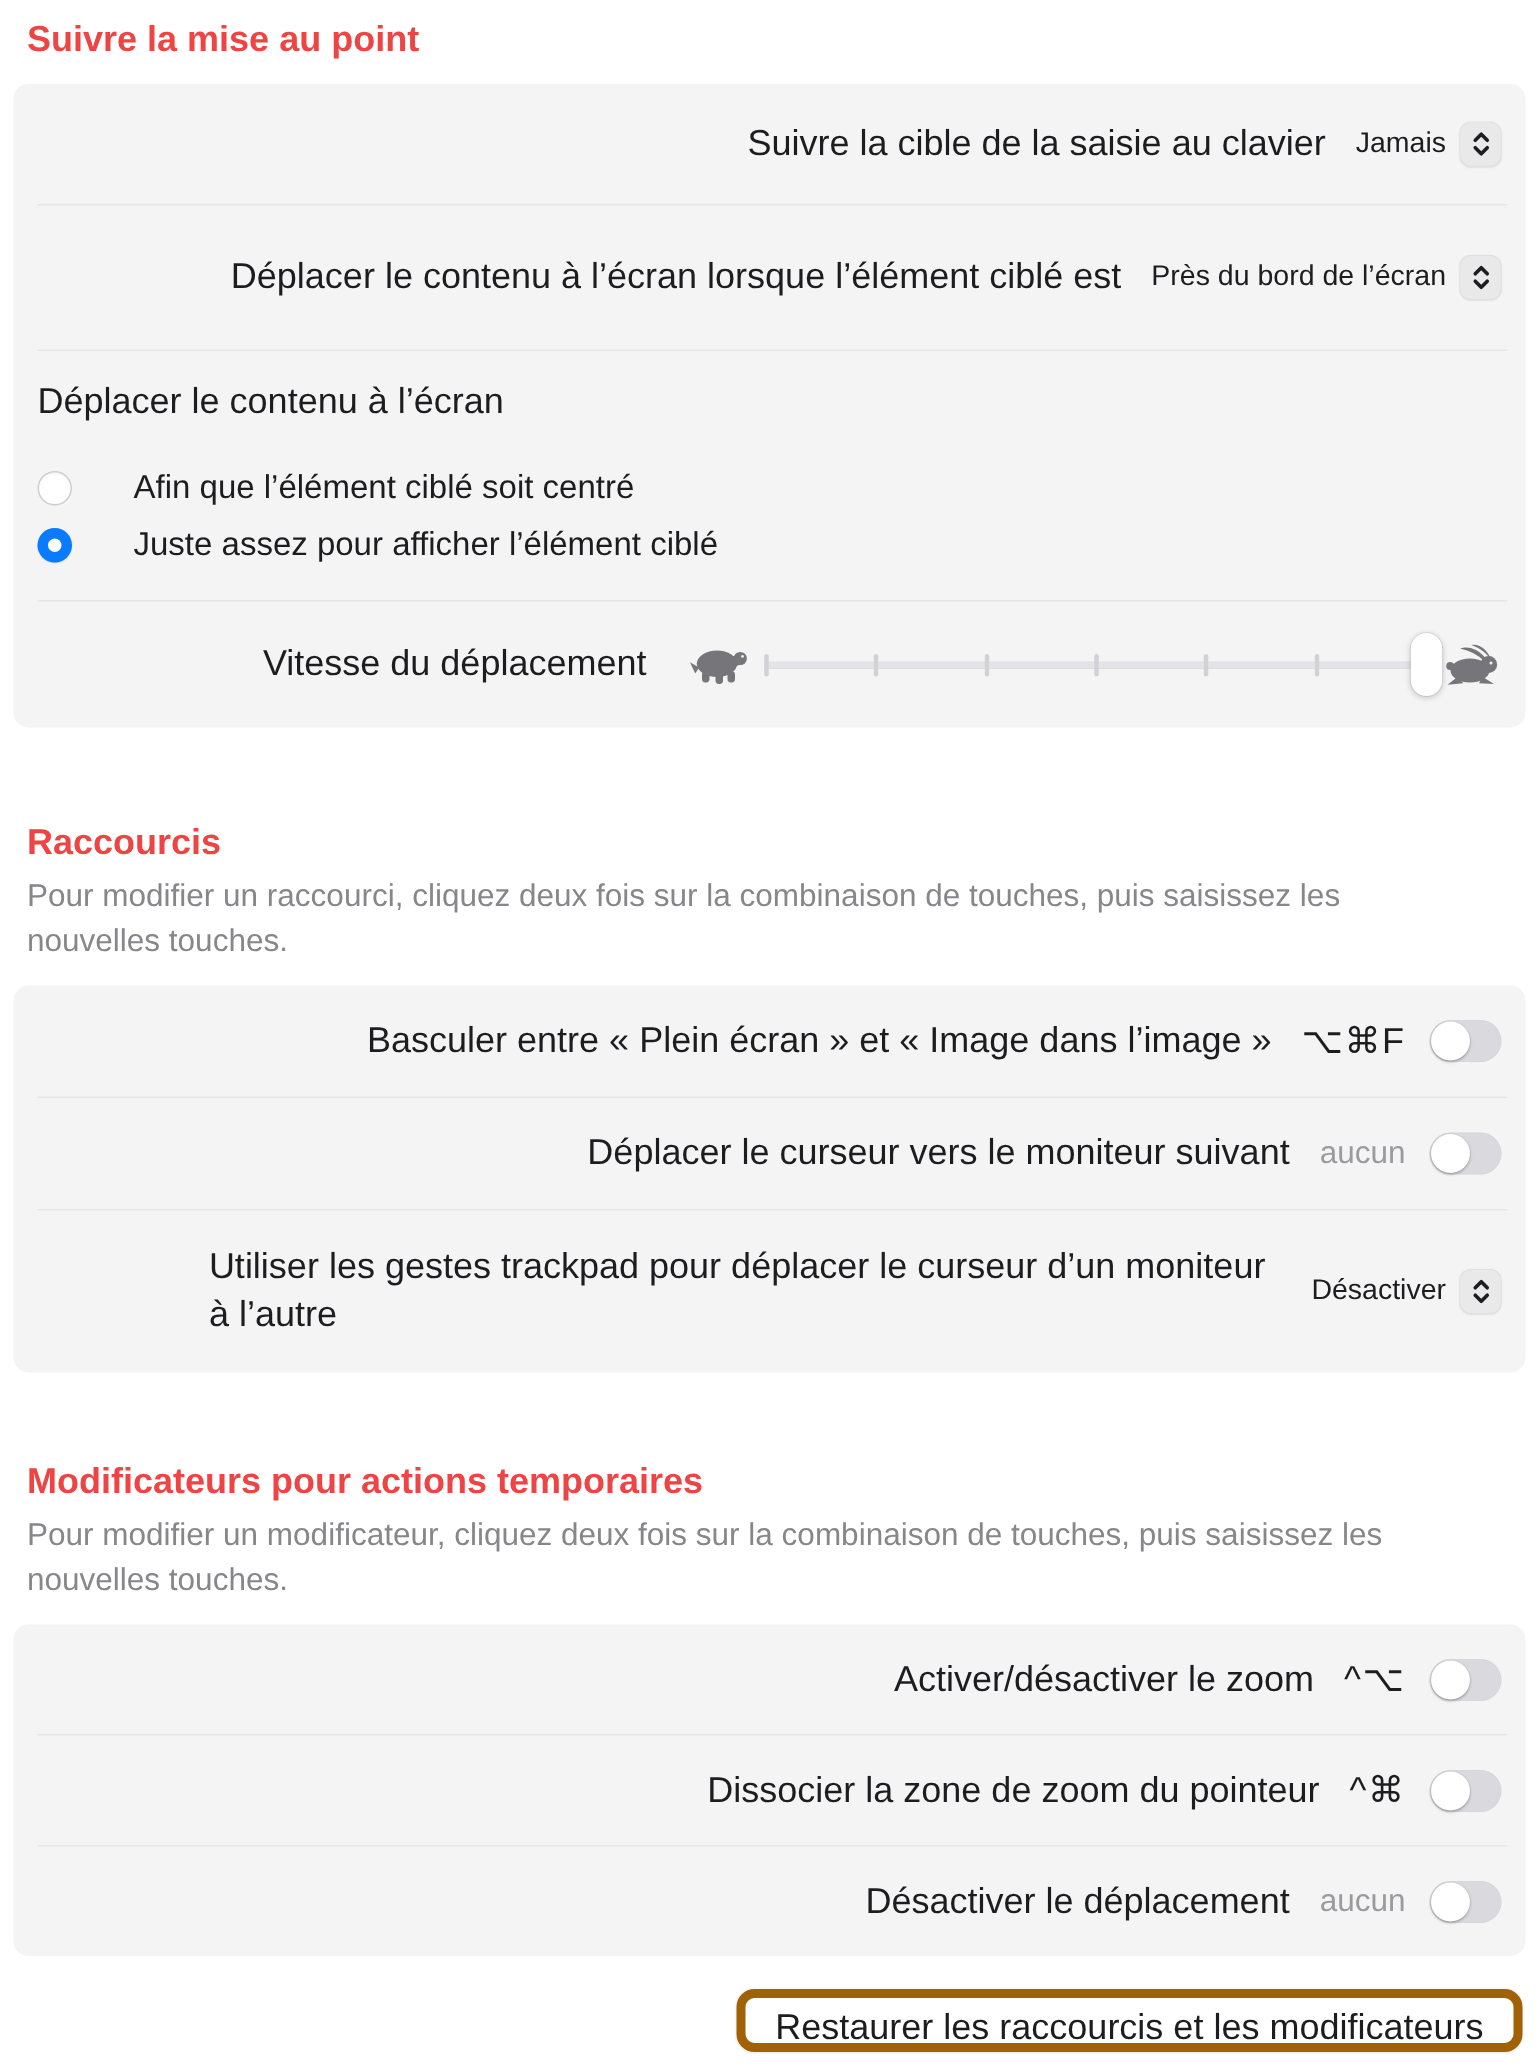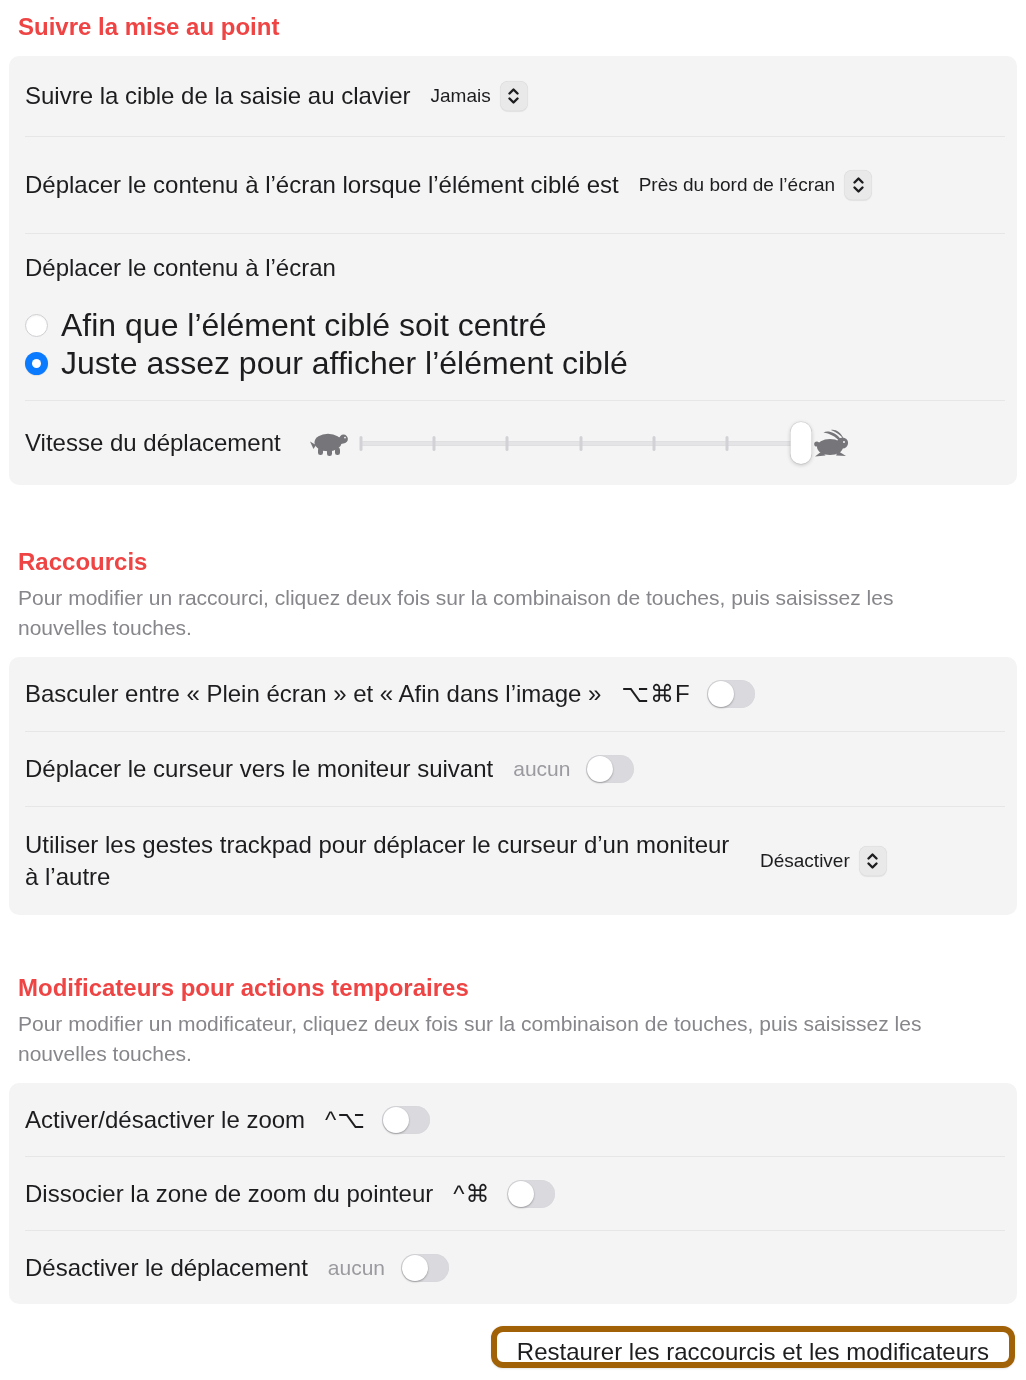--- a/index.html
+++ b/index.html
@@ -18,21 +18,21 @@
     font-size:21px;line-height:30px;color:#86868b;
     margin:6px 18px 0;max-width:960px;
   }
   .group{
     margin:14px 9px 0;
     background:#f4f4f5;
     border-radius:10px;
     overflow:hidden;
   }
   .row{
-    display:flex;align-items:center;justify-content:flex-start;
+    display:flex;align-items:center;justify-content:flex-end;
     padding:0 16px;gap:20px;
   }
   .row-label{font-size:24px;line-height:32px;color:#1d1d1f;}
   .w600{max-width:600px;}
   .w715{max-width:715px;}
   .sep{height:1px;background:#e6e6e7;margin:0 12px 0 16px;}
   .h80{min-height:80px;}
   .h96{min-height:96px;}
   .h74{min-height:74px;}
   .h108{min-height:108px;}
@@ -73,21 +73,21 @@
     box-shadow:inset 0 1px 2px rgba(0,0,0,0.05);
   }
   .radio.selected{
     background:#0a7aff;border:none;position:relative;
     box-shadow:0 0.5px 1px rgba(0,0,0,0.15);
   }
   .radio.selected::after{
     content:"";position:absolute;left:50%;top:50%;width:9px;height:9px;
     margin:-4.5px 0 0 -4.5px;border-radius:50%;background:#ffffff;
   }
-  .radio-label{font-size:32px;line-height:32px;}
+  .radio-label{font-size:22px;line-height:32px;margin-left:28px;}
 
   
   .slider-wrap{display:flex;align-items:center;gap:12px;flex:none;}
   .slider-track-area{position:relative;width:440px;height:46px;flex:none;}
   .slider-track{
     position:absolute;left:0;right:0;top:50%;height:5px;margin-top:-2.5px;
     background:#e4e4e7;border-radius:3px;
     box-shadow:inset 0 0 0 0.5px rgba(0,0,0,0.04);
   }
   .tick{
@@ -204,21 +204,21 @@
   </div>
 
 </div>
 
 <h2 class="section-title" style="margin-top:62px;">Raccourcis</h2>
 <p class="section-desc">Pour modifier un raccourci, cliquez deux fois sur la combinaison de touches, puis saisissez les nouvelles touches.</p>
 
 <div class="group">
 
   <div class="row h74">
-    <div class="row-label">Basculer entre « Plein écran » et « Afin dans l’image »</div>
+    <div class="row-label">Basculer entre « Plein écran » et « Image dans l’image »</div>
     <div class="control-cluster">
       <span class="shortcut">⌥⌘F</span>
       <span class="toggle">
           <span class="knob"></span>
         </span>
     </div>
   </div>
 
   <div class="sep"></div>
 

